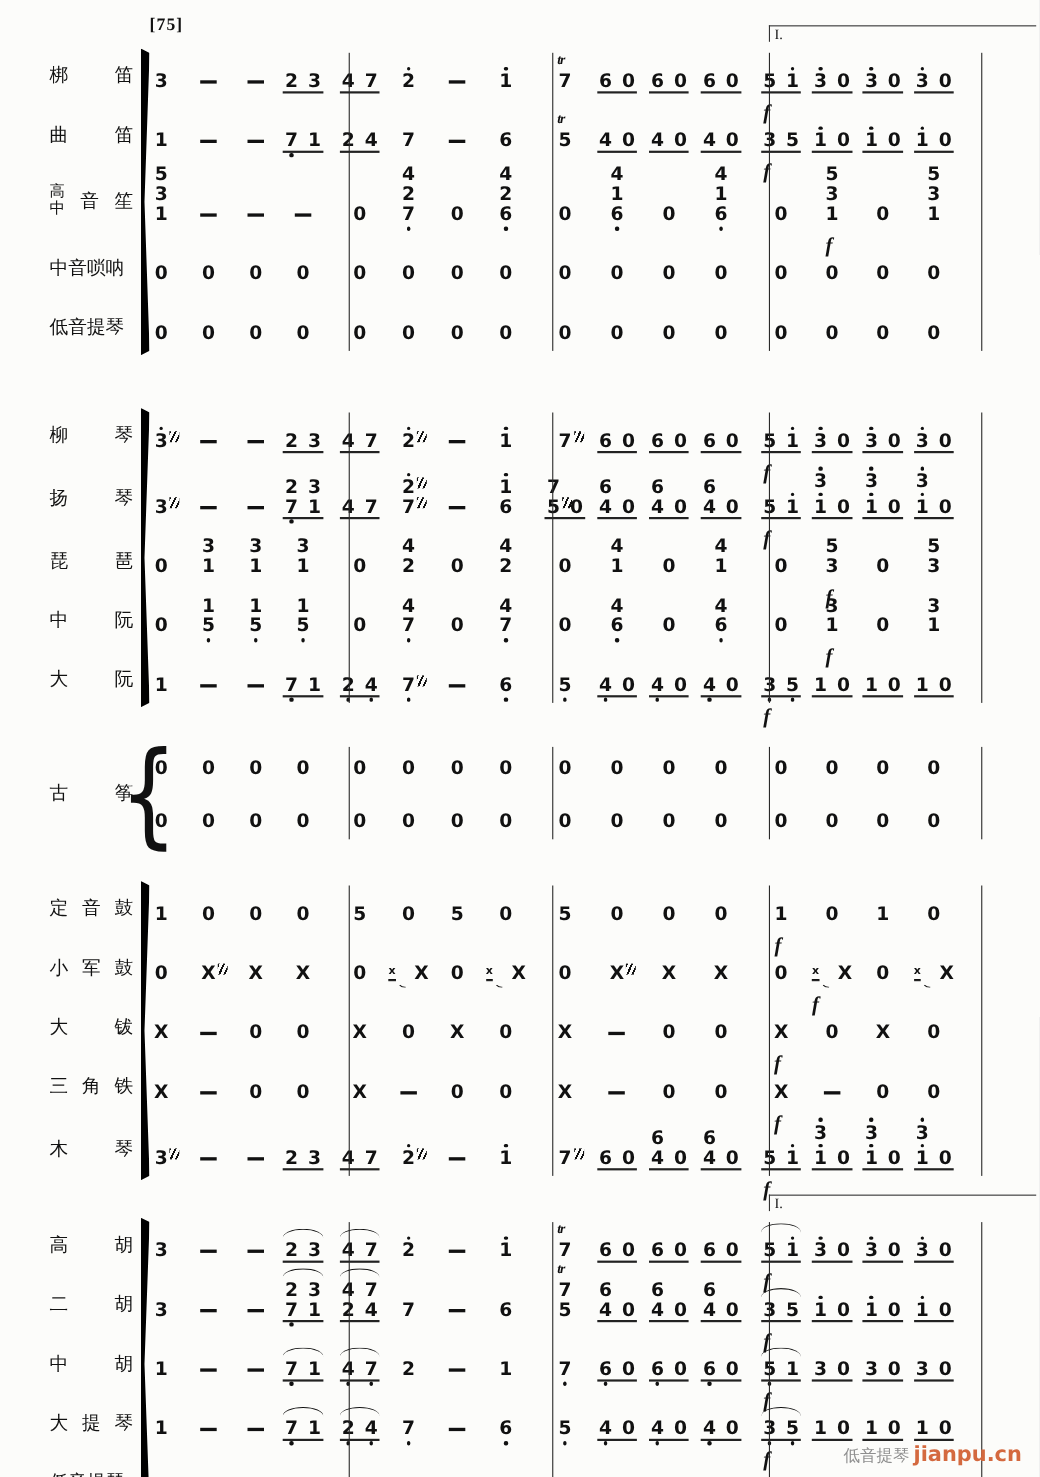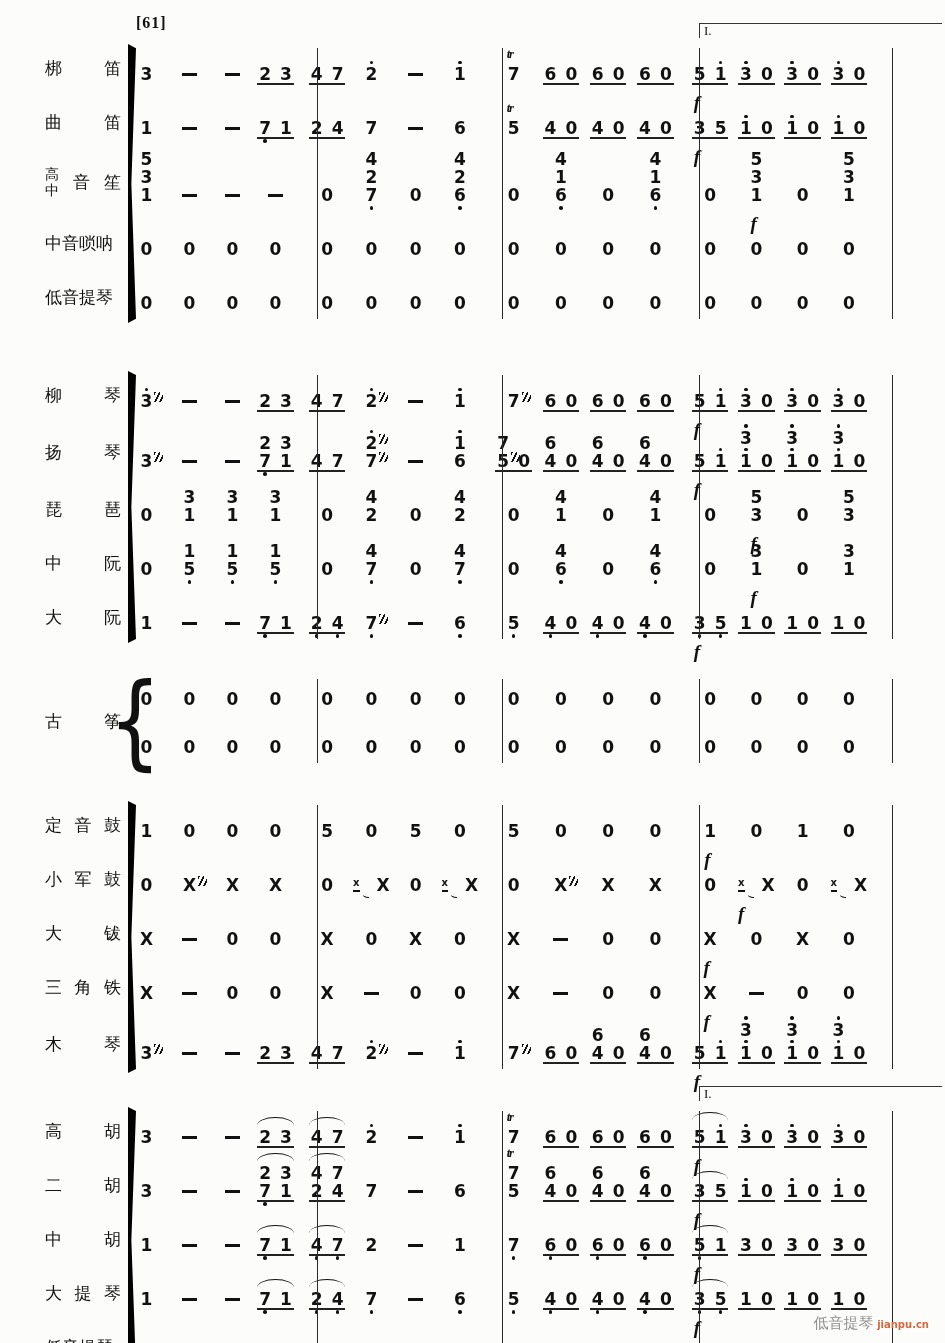--- a/index.html
+++ b/index.html
@@ -41,27 +41,27 @@
   .bracket{position:absolute;left:128px;top:2px;bottom:2px;width:8px;background:#000;
            clip-path:polygon(0 0,100% 1.5%,42% 50%,100% 98.5%,0 100%);}
   .brace{position:absolute;left:102px;top:50%;transform:translate(0,-50%) scaleX(.8);
          font:104px/1 "DejaVu Sans",sans-serif;color:#111;}
   .group-label{position:absolute;left:45px;top:50%;transform:translateY(-50%);width:76px;
                display:flex;justify-content:space-between;font:17px "Liberation Serif","DejaVu Serif",serif;}
   .volta{position:absolute;top:-19px;left:699px;right:3px;height:14px;
          border-top:1.6px solid #333;border-left:1.6px solid #333;}
   .volta-label{display:block;font:13px "Liberation Serif","DejaVu Serif",serif;padding:0 0 0 4px;line-height:14px;}
   .watermark{position:absolute;right:16px;bottom:10px;font:15px "Liberation Serif","DejaVu Serif",serif;color:#8f8f8f;}
-  .watermark .domain{color:#d4693f;font-family:"DejaVu Sans",sans-serif;font-size:10px;font-weight:700;}
+  .watermark .domain{color:#d4693f;font-family:"DejaVu Sans",sans-serif;font-size:19px;font-weight:700;}
 </style>
 </head>
 <body>
 
 <div class="page">
-  <div class="rehearsal">[61]</div>
+  <div class="rehearsal">[75]</div>
   <div class="score">
       <div class="group gap-lg">
         <div class="bracket"></div>
         <div class="row">
           <div class="label">
             <span>梆</span>
             <span>笛</span>
           </div>
           <div class="meas mw0">
             <span class="beat">

